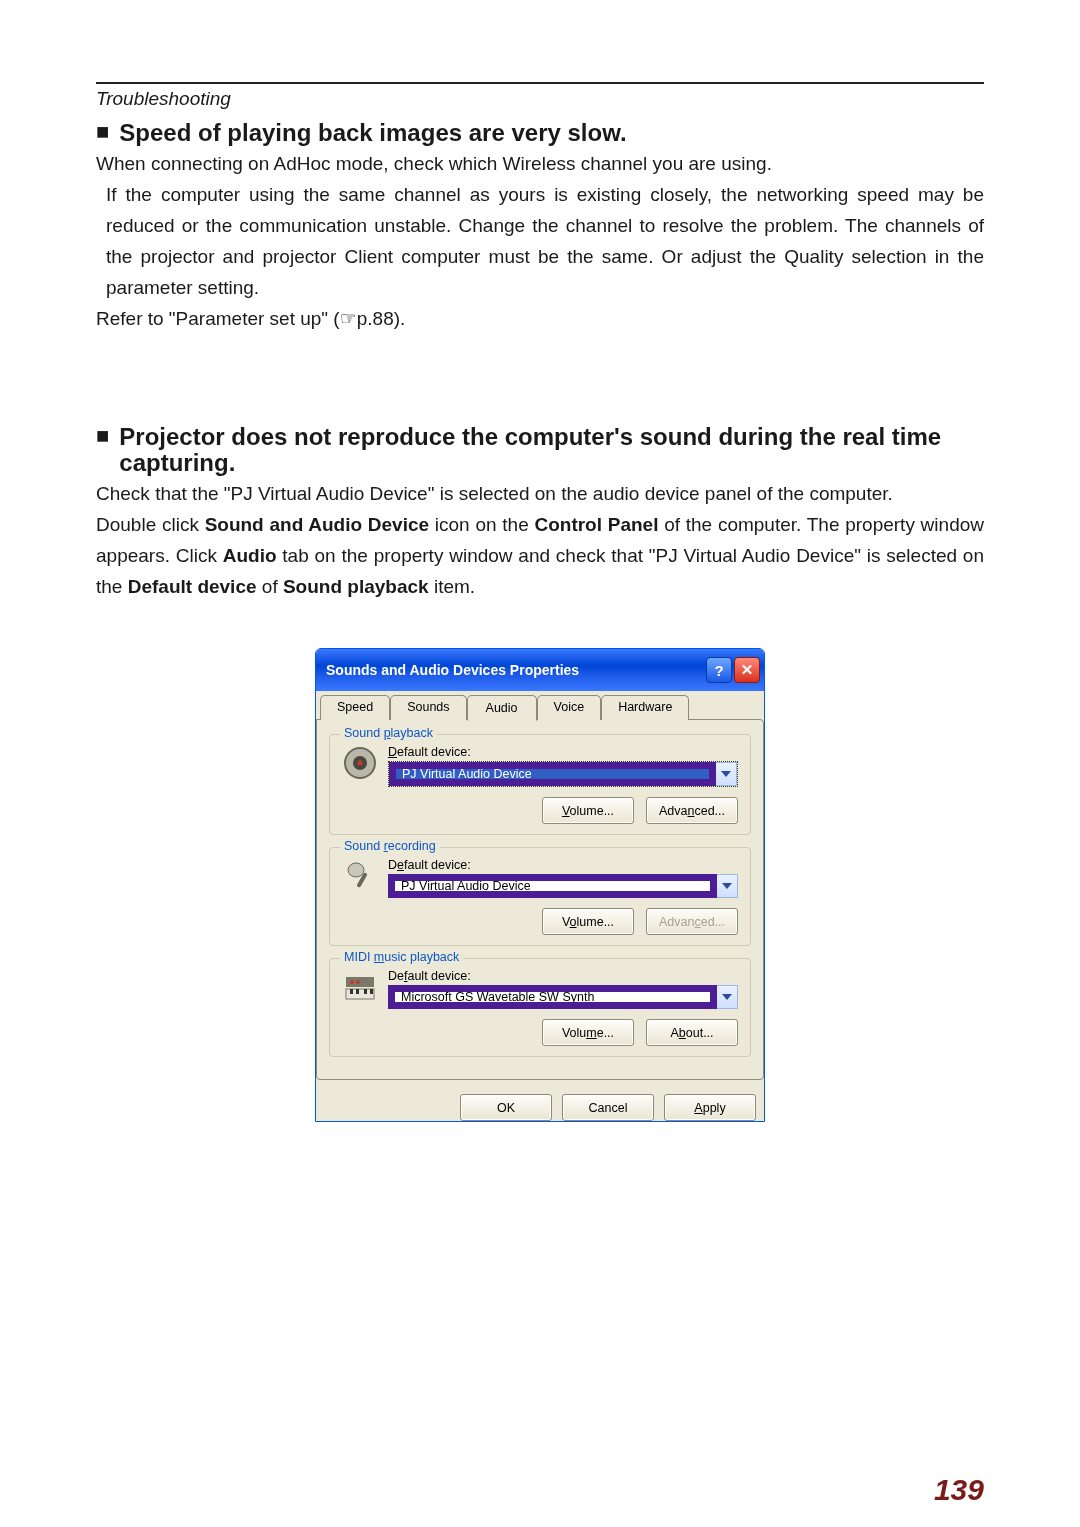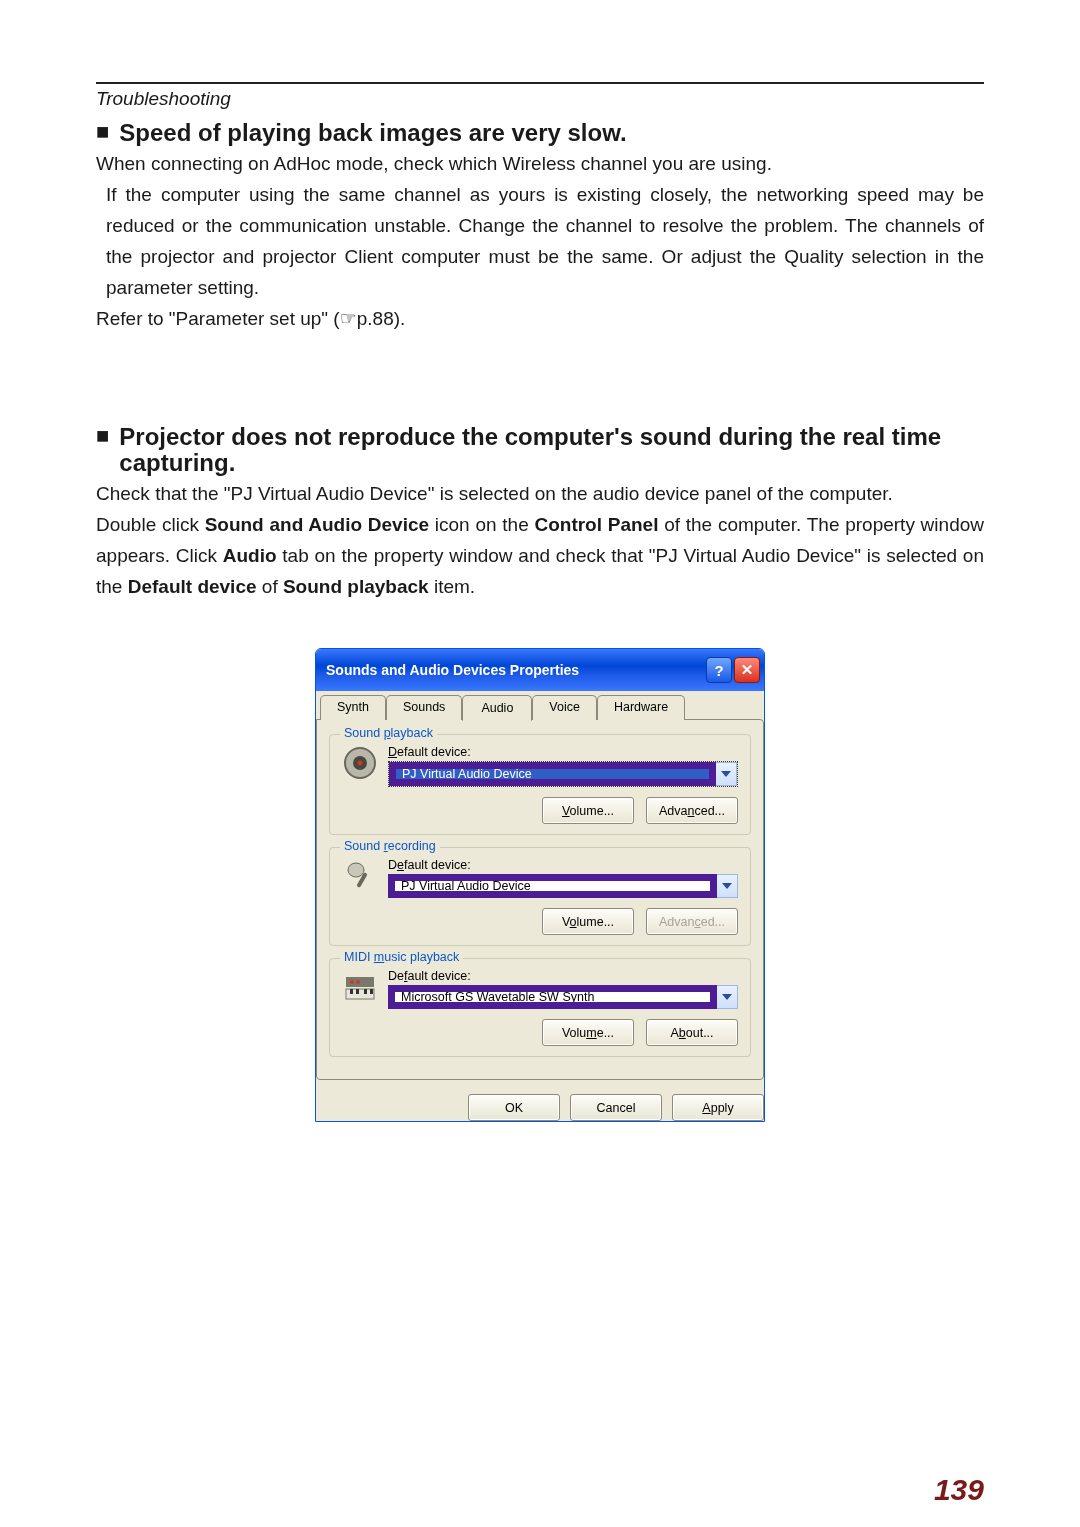--- a/index.html
+++ b/index.html
@@ -35,21 +35,21 @@
   .xp-combo.sel{border:1px dotted #333}
   .xp-combo-input{flex:1;border:7px solid #4c1d95;background:#fff;padding:0 6px;display:flex;align-items:center;font-size:12.5px;overflow:hidden;white-space:nowrap}
   .xp-combo.sel .xp-combo-input{background:#2f5ec4;color:#fff}
   .xp-combo-btn{width:20px;border:1px solid #9ab7e6;border-left:none;background:linear-gradient(#e9f1ff,#cfe0ff);display:flex;align-items:center;justify-content:center}
   .xp-combo-btn svg{width:10px;height:6px}
   .btn-row{display:flex;gap:12px;justify-content:flex-end;margin-top:10px}
   .xp-btn{min-width:90px;height:25px;border:1px solid #8e8a78;border-radius:3px;background:linear-gradient(#fdfcf7,#eae6d4);font-size:12.5px;display:flex;align-items:center;justify-content:center;box-shadow:inset 0 0 0 1px #fff}
   .xp-btn.disabled{color:#a7a393}
   .chk-row{display:flex;align-items:center;gap:6px;margin-top:8px;margin-left:4px}
   .chk{width:14px;height:14px;border:1px solid #7a91bf;background:#fff}
-  .dlg-actions{display:flex;gap:10px;justify-content:flex-end;margin-top:14px;padding-right:0}
+  .dlg-actions{display:flex;gap:10px;justify-content:flex-end;margin-top:14px;padding-right:8px}
   .page-num{position:absolute;bottom:20px;right:96px;color:#7a1b1b;font-weight:700;font-style:italic;font-size:30px}
   u.access{text-decoration:underline}
 </style>
 </head>
 <body>
 
 <div class="page">
   <hr class="rule">
   <div class="section-header">Troubleshooting</div>
 
@@ -81,21 +81,21 @@
 
     <div class="dialog-wrapper">
       <div class="xp-dialog">
         <div class="xp-title">
           <span class="xp-title-text">Sounds and Audio Devices Properties</span>
           <div class="xp-title-btn xp-help">?</div>
           <div class="xp-title-btn xp-close">✕</div>
         </div>
 
         <div class="xp-tabs">
-          <div class="xp-tab">Synth</div>
+          <div class="xp-tab">Speed</div>
           <div class="xp-tab">Sounds</div>
           <div class="xp-tab active">Audio</div>
           <div class="xp-tab">Voice</div>
           <div class="xp-tab">Hardware</div>
         </div>
 
         <div class="xp-pane">
 
           <div class="fs">
             <div class="fs-legend"><span>Sound </span><u class="access">p</u><span>layback</span></div>

